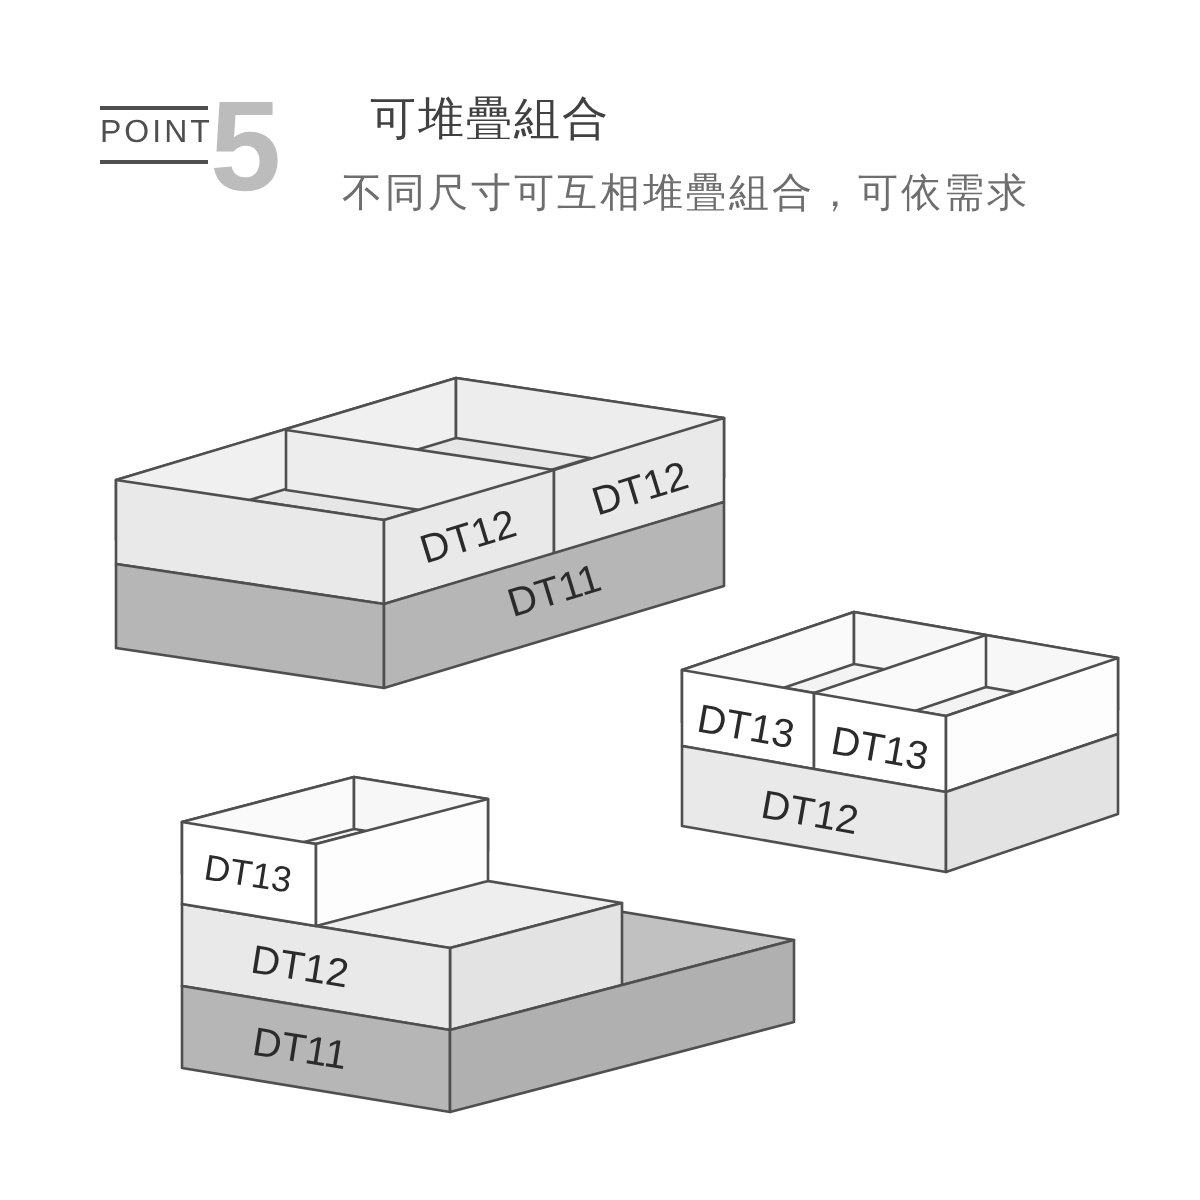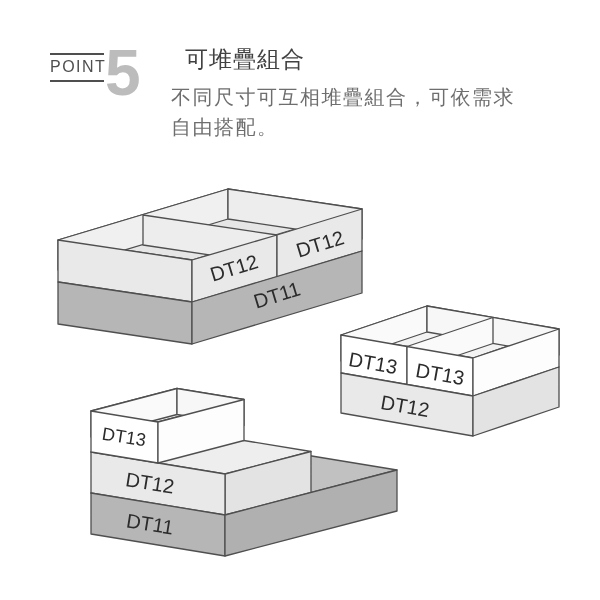--- a/index.html
+++ b/index.html
@@ -52,21 +52,20 @@
 </head>
 <body>
 
 <div class="hdr point-badge">
   <span>POINT</span>
 </div>
 <div class="hdr point-number">5</div>
 <h1 class="hdr section-title">可堆疊組合</h1>
 <p class="hdr section-desc">
   <span>不同尺寸可互相堆疊組合，可依需求</span><br>
-  <span>自由搭配。</span>
 </p>
 
 <svg width="600" height="600" viewBox="0 0 600 600">
 
   <g>
     <polygon class="s f-floor" points="58,240 228,189 362,209 192,260"></polygon>
     <polygon class="s f-inwall" points="58,240 228,189 228,219 58,270"></polygon>
     <polygon class="s f-inwall2" points="228,189 362,209 362,239 228,219"></polygon>
     <polygon class="s f-inwall2" points="143,215 277,235 277,265 143,245"></polygon>
     <polygon class="s f-light" points="58,240 192,260 192,302 58,282"></polygon>

